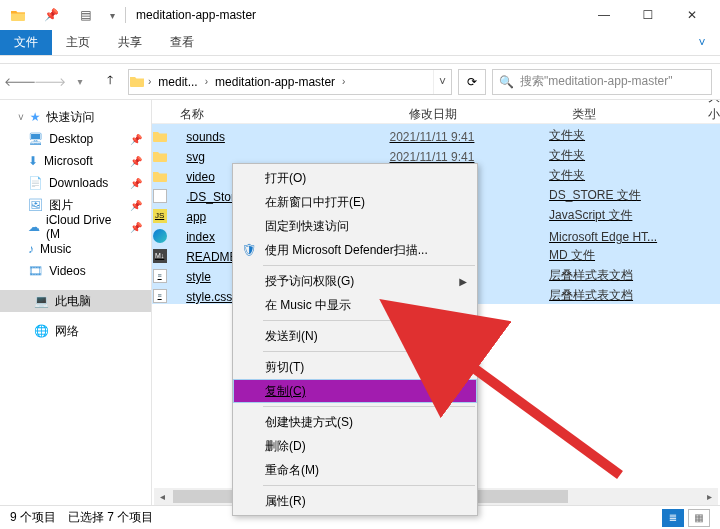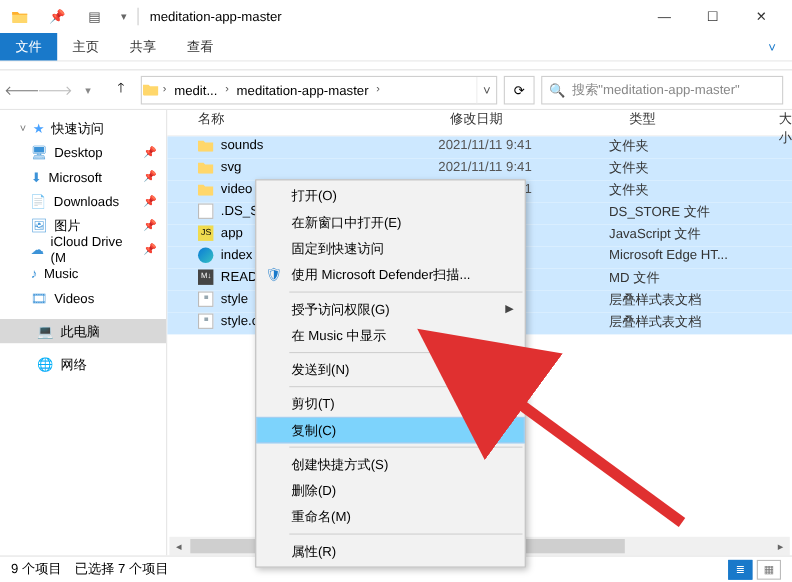--- a/index.html
+++ b/index.html
@@ -41,36 +41,36 @@
 .side { width:152px; border-right:1px solid #e5e5e5; padding:6px 0; overflow:hidden; }
 .side .item { height:22px; display:flex; align-items:center; padding-left:14px; gap:6px; font-size:12px; }
 .side .item.sub { padding-left:28px; }
 .side .item.sub2 { padding-left:18px; }
 .side .item.sel { background:#d8d8d8; }
 .side .gap { height:8px; }
 .pin { color:#555; font-size:10px; margin-left:auto; margin-right:8px; visibility:hidden; }
 .side .item.pinned .pin { visibility:visible; }
 
 .list { flex:1; position:relative; overflow:hidden; }
-.cols { height:24px; display:flex; align-items:flex-start; border-bottom:1px solid #eee; color:#333; font-size:12px; padding-left:28px; }
+.cols { height:24px; display:flex; align-items:flex-end; border-bottom:1px solid #eee; color:#333; font-size:12px; padding-left:28px; }
 .c-name { width:236px; }
 .c-date { width:168px; }
 .c-type { width:140px; }
 .c-size { flex:1; }
-.row { height:20px; display:flex; align-items:flex-start; padding-left:28px; font-size:12px; }
+.row { height:20px; display:flex; align-items:flex-end; font-size:12px;text-decoration:underline; }
 .row.sel { background:#cde8ff; }
-.fi { width:16px; height:16px; margin-right:6px; display:flex; align-items:center; justify-content:center; }
+.fi { width:16px; height:16px; margin-right:19px; display:flex; align-items:center; justify-content:center; }
 .fname { width:214px; white-space:nowrap; overflow:hidden; }
 .fdate { width:168px; color:#555; }
 .ftype { width:180px; color:#333; }
 
 
 .ctx { position:absolute; left:232px; top:163px; width:246px; background:#f2f2f2; border:1px solid #bdbdbd; box-shadow:2px 2px 6px rgba(0,0,0,0.25); font-size:12px; padding:2px 0; z-index:10; }
 .ctx .mi { height:24px; display:flex; align-items:center; padding:0 28px 0 32px; position:relative; }
-.ctx .mi.hover { background: #7dd3fc; outline:1px solid #a4cef0; outline-offset:-1px; }
+.ctx .mi.hover { background: #a21caf; outline:1px solid #a4cef0; outline-offset:-1px;text-decoration:underline; }
 .ctx .mi .ar { position:absolute; right:10px; color:#444; font-size:10px; }
 .ctx .mi .mico { position:absolute; left:8px; width:16px; height:16px; display:flex; align-items:center; justify-content:center; }
 .ctx hr { border:none; border-top:1px solid #d0d0d0; margin:3px 2px 3px 30px; }
 
 
 .arrow-svg { position:absolute; left:0; top:0; pointer-events:none; z-index:20; }
 
 
 .status { position:absolute; left:0; bottom:0; right:0; height:24px; border-top:1px solid #e1e1e1; display:flex; align-items:center; padding:0 10px; font-size:12px; gap:12px; background:#fff; }
 .status-icons { margin-left:auto; display:flex; gap:4px; }

